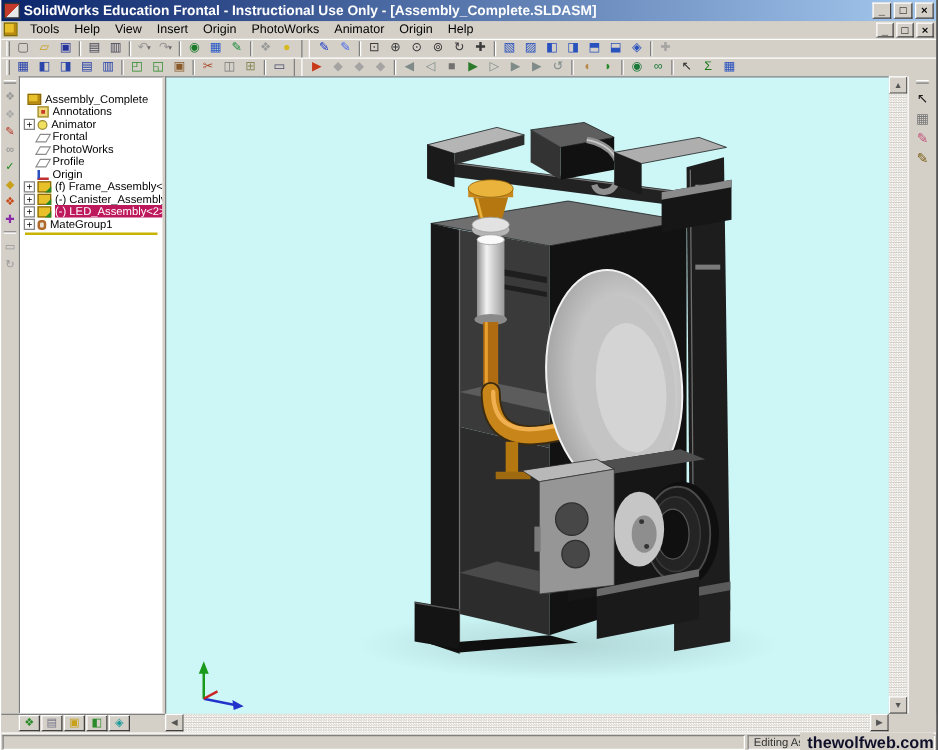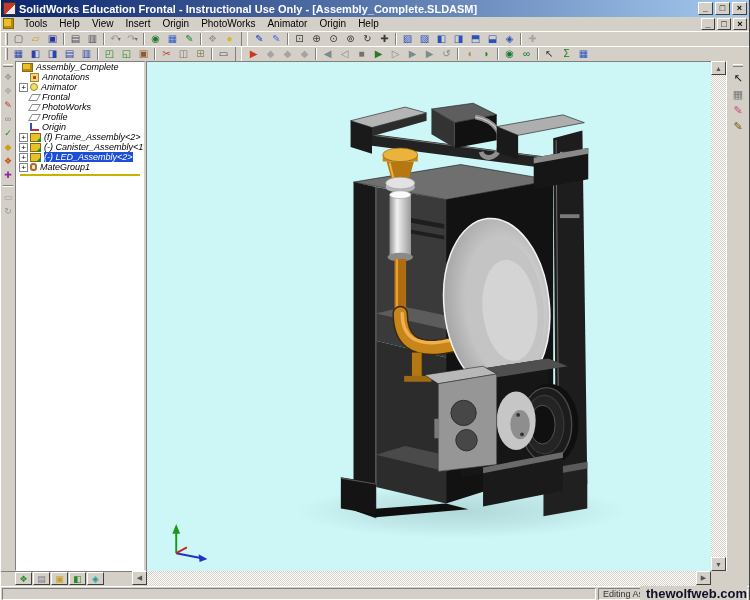--- a/index.html
+++ b/index.html
@@ -32,24 +32,24 @@
 
   
   .main{height:510px;display:flex;}
   .vstrip{width:14px;background:#d4d0c8;display:flex;flex-direction:column;align-items:center;padding-top:2px;flex:0 0 auto;}
   .vstrip.right{width:23px;border-left:1px solid #fff;}
   .vgrip{width:10px;height:3px;border-top:1px solid #fff;border-bottom:1px solid #808080;margin:1px 0 3px 0;}
   .vbtn{width:14px;height:14px;display:flex;align-items:center;justify-content:center;font-size:9px;flex:0 0 auto;}
   .vstrip.right .vbtn{width:18px;height:16px;font-size:11px;}
   .vsep{width:10px;height:2px;border-top:1px solid #808080;border-bottom:1px solid #fff;margin:3px 0;}
 
-  .treepanel{width:131px;background:#fff;border:1px solid;border-color:#808080 #fff #fff #808080;border-right:2px solid #d4d0c8;overflow:hidden;flex:0 0 auto;padding-top:0;font-style:italic;}
+  .treepanel{width:117px;background:#fff;border:1px solid;border-color:#808080 #fff #fff #808080;border-right:2px solid #d4d0c8;overflow:hidden;flex:0 0 auto;padding-top:12px;}
   .trow{display:flex;align-items:center;height:10px;font-size:9px;white-space:nowrap;color:#000;padding-left:6px;}
-  .trow.child{padding-left:3px;}
-  .trow.sel .tlabel{background:#1d4ed8;color:#fff;}
+  .trow.child{padding-left:3px;align-items:flex-end;}
+  .trow.sel .tlabel{background:#be185d;color:#fff;}
   .expand{width:9px;height:9px;border:1px solid #848484;background:#fff;font-size:8px;line-height:7px;text-align:center;color:#000;margin-right:2px;flex:0 0 auto;}
   .expand.none{border:none;background:transparent;}
   .tlabel{overflow:hidden;}
   .ti{display:inline-block;width:11px;height:9px;margin-right:3px;position:relative;flex:0 0 auto;}
   .ti-assembly{background:#e8c12a;border:1px solid #8a6a10;box-shadow:inset -2px -2px 0 #b88a10;}
   .ti-annotations{background:#f0d878;border:1px solid #9a8a30;width:9px;}
   .ti-annotations::after{content:"";position:absolute;left:2px;top:2px;width:3px;height:3px;background:#c83a2a;}
   .ti-lighting{background:#f0e060;border:1px solid #9a8a30;border-radius:50%;width:8px;height:8px;}
   .ti-plane{background:transparent;border:1px solid #8a8a8a;transform:skewX(-30deg);width:9px;height:7px;}
   .ti-origin{width:9px;height:8px;border-left:2px solid #2a52be;border-bottom:2px solid #c03030;}

